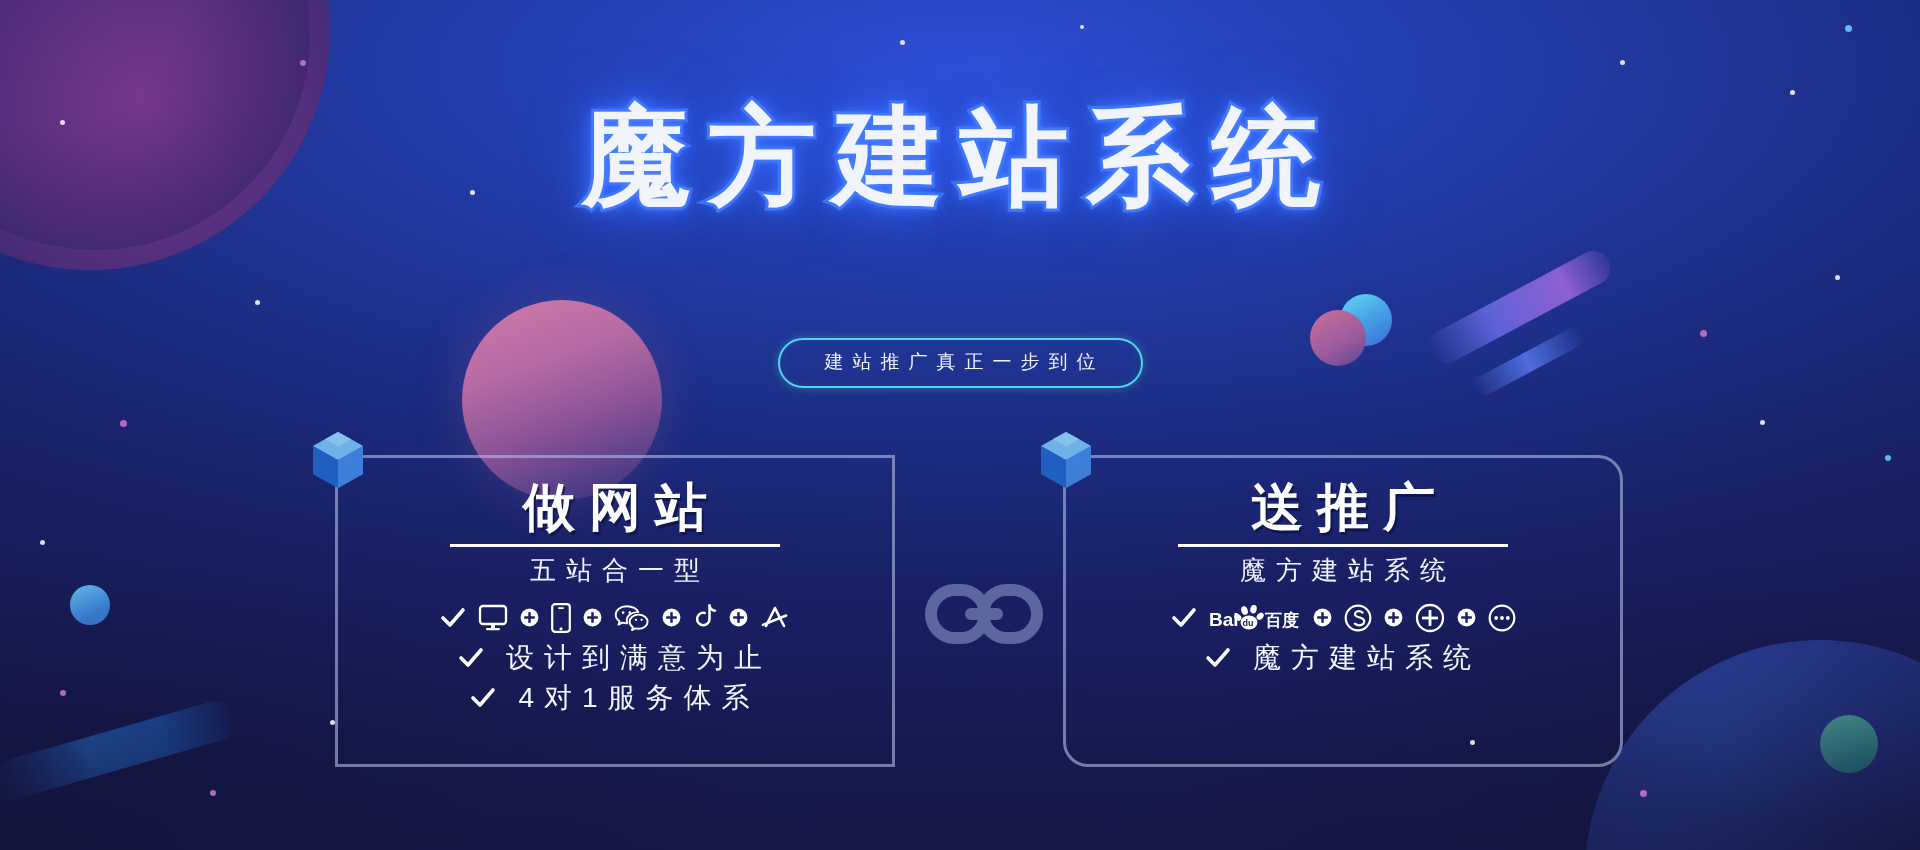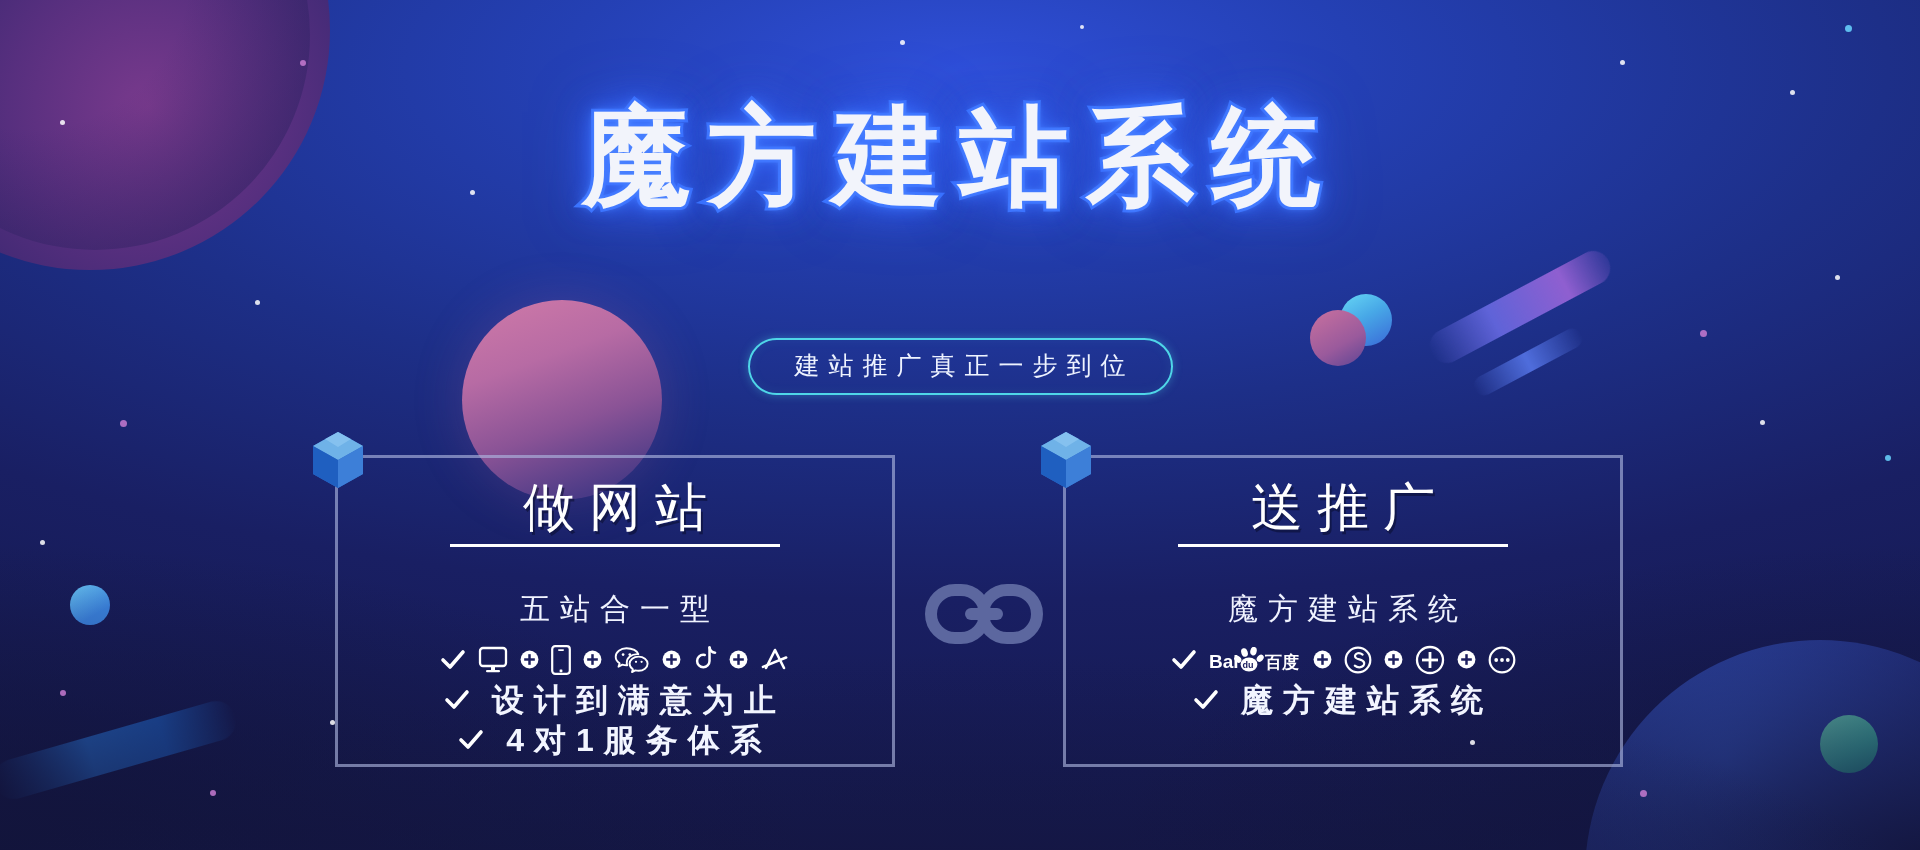--- a/index.html
+++ b/index.html
@@ -111,75 +111,73 @@
   
   .subtitle-wrap{
     position:absolute;left:0;right:0;top:338px;text-align:center;
   }
   .subtitle{
     display:inline-block;
     border:2px solid #4fd6e8;
     border-radius:999px;
     padding:9px 36px 11px;
     color:#eef3ff;
-    font-size:25px;
+    font-size:19px;
     letter-spacing:9px;
     text-indent:9px;
     box-shadow:0 0 10px rgba(79,214,232,.35), inset 0 0 12px rgba(79,214,232,.08);
   }
 
   
   .card{
     position:absolute;
     top:455px;
     width:560px;height:312px;
     border:3px solid rgba(176,186,226,.62);
     box-sizing:border-box;
   }
   .card-left{left:335px;}
-  .card-right{left:1063px;}
+  .card-right{left:1063px;border-radius:25px;}
 
   .cube{
     position:absolute;left:-27px;top:-27px;
     width:54px;height:58px;
   }
 
   .card-inner{
     position:absolute;inset:0;
     display:flex;flex-direction:column;align-items:center;
     padding-top:22px;
     box-sizing:border-box;
   }
   .card-heading{
     font-family:"DejaVu Sans","Liberation Sans",sans-serif;
-    font-weight:400;
+    font-weight:700;
     font-size:52px;
     letter-spacing:14px;
     text-indent:14px;
     color:#ffffff;
     text-shadow:2px 3px 0 rgba(10,12,45,.55);
     line-height:1.05;
   }
   .card-rule{
     width:330px;height:3px;background:#ffffff;margin:9px 0 6px;
   }
   .card-sub{
-    font-size:30px;letter-spacing:10px;text-indent:10px;color:#f0f3ff;
+    font-size:26px;letter-spacing:10px;text-indent:10px;color:#f0f3ff;
     margin-bottom:10px;
-    margin-top:36px;
   }
 
   .row{
     display:flex;align-items:center;justify-content:center;
     gap:12px;height:40px;
   }
   .row-text{
-    font-size:32px;letter-spacing:10px;text-indent:10px;color:#f2f5ff;
+    font-size:28px;letter-spacing:10px;text-indent:10px;color:#f2f5ff;
     line-height:1;
-    font-weight:bold;
   }
   .tick{
     display:inline-block;width:26px;height:26px;flex:0 0 auto;
   }
   .ico{display:inline-block;flex:0 0 auto;}
   .plus-sm{width:19px;height:19px;}
 
   
   .link-icon{
     position:absolute;left:925px;top:572px;width:118px;height:84px;

